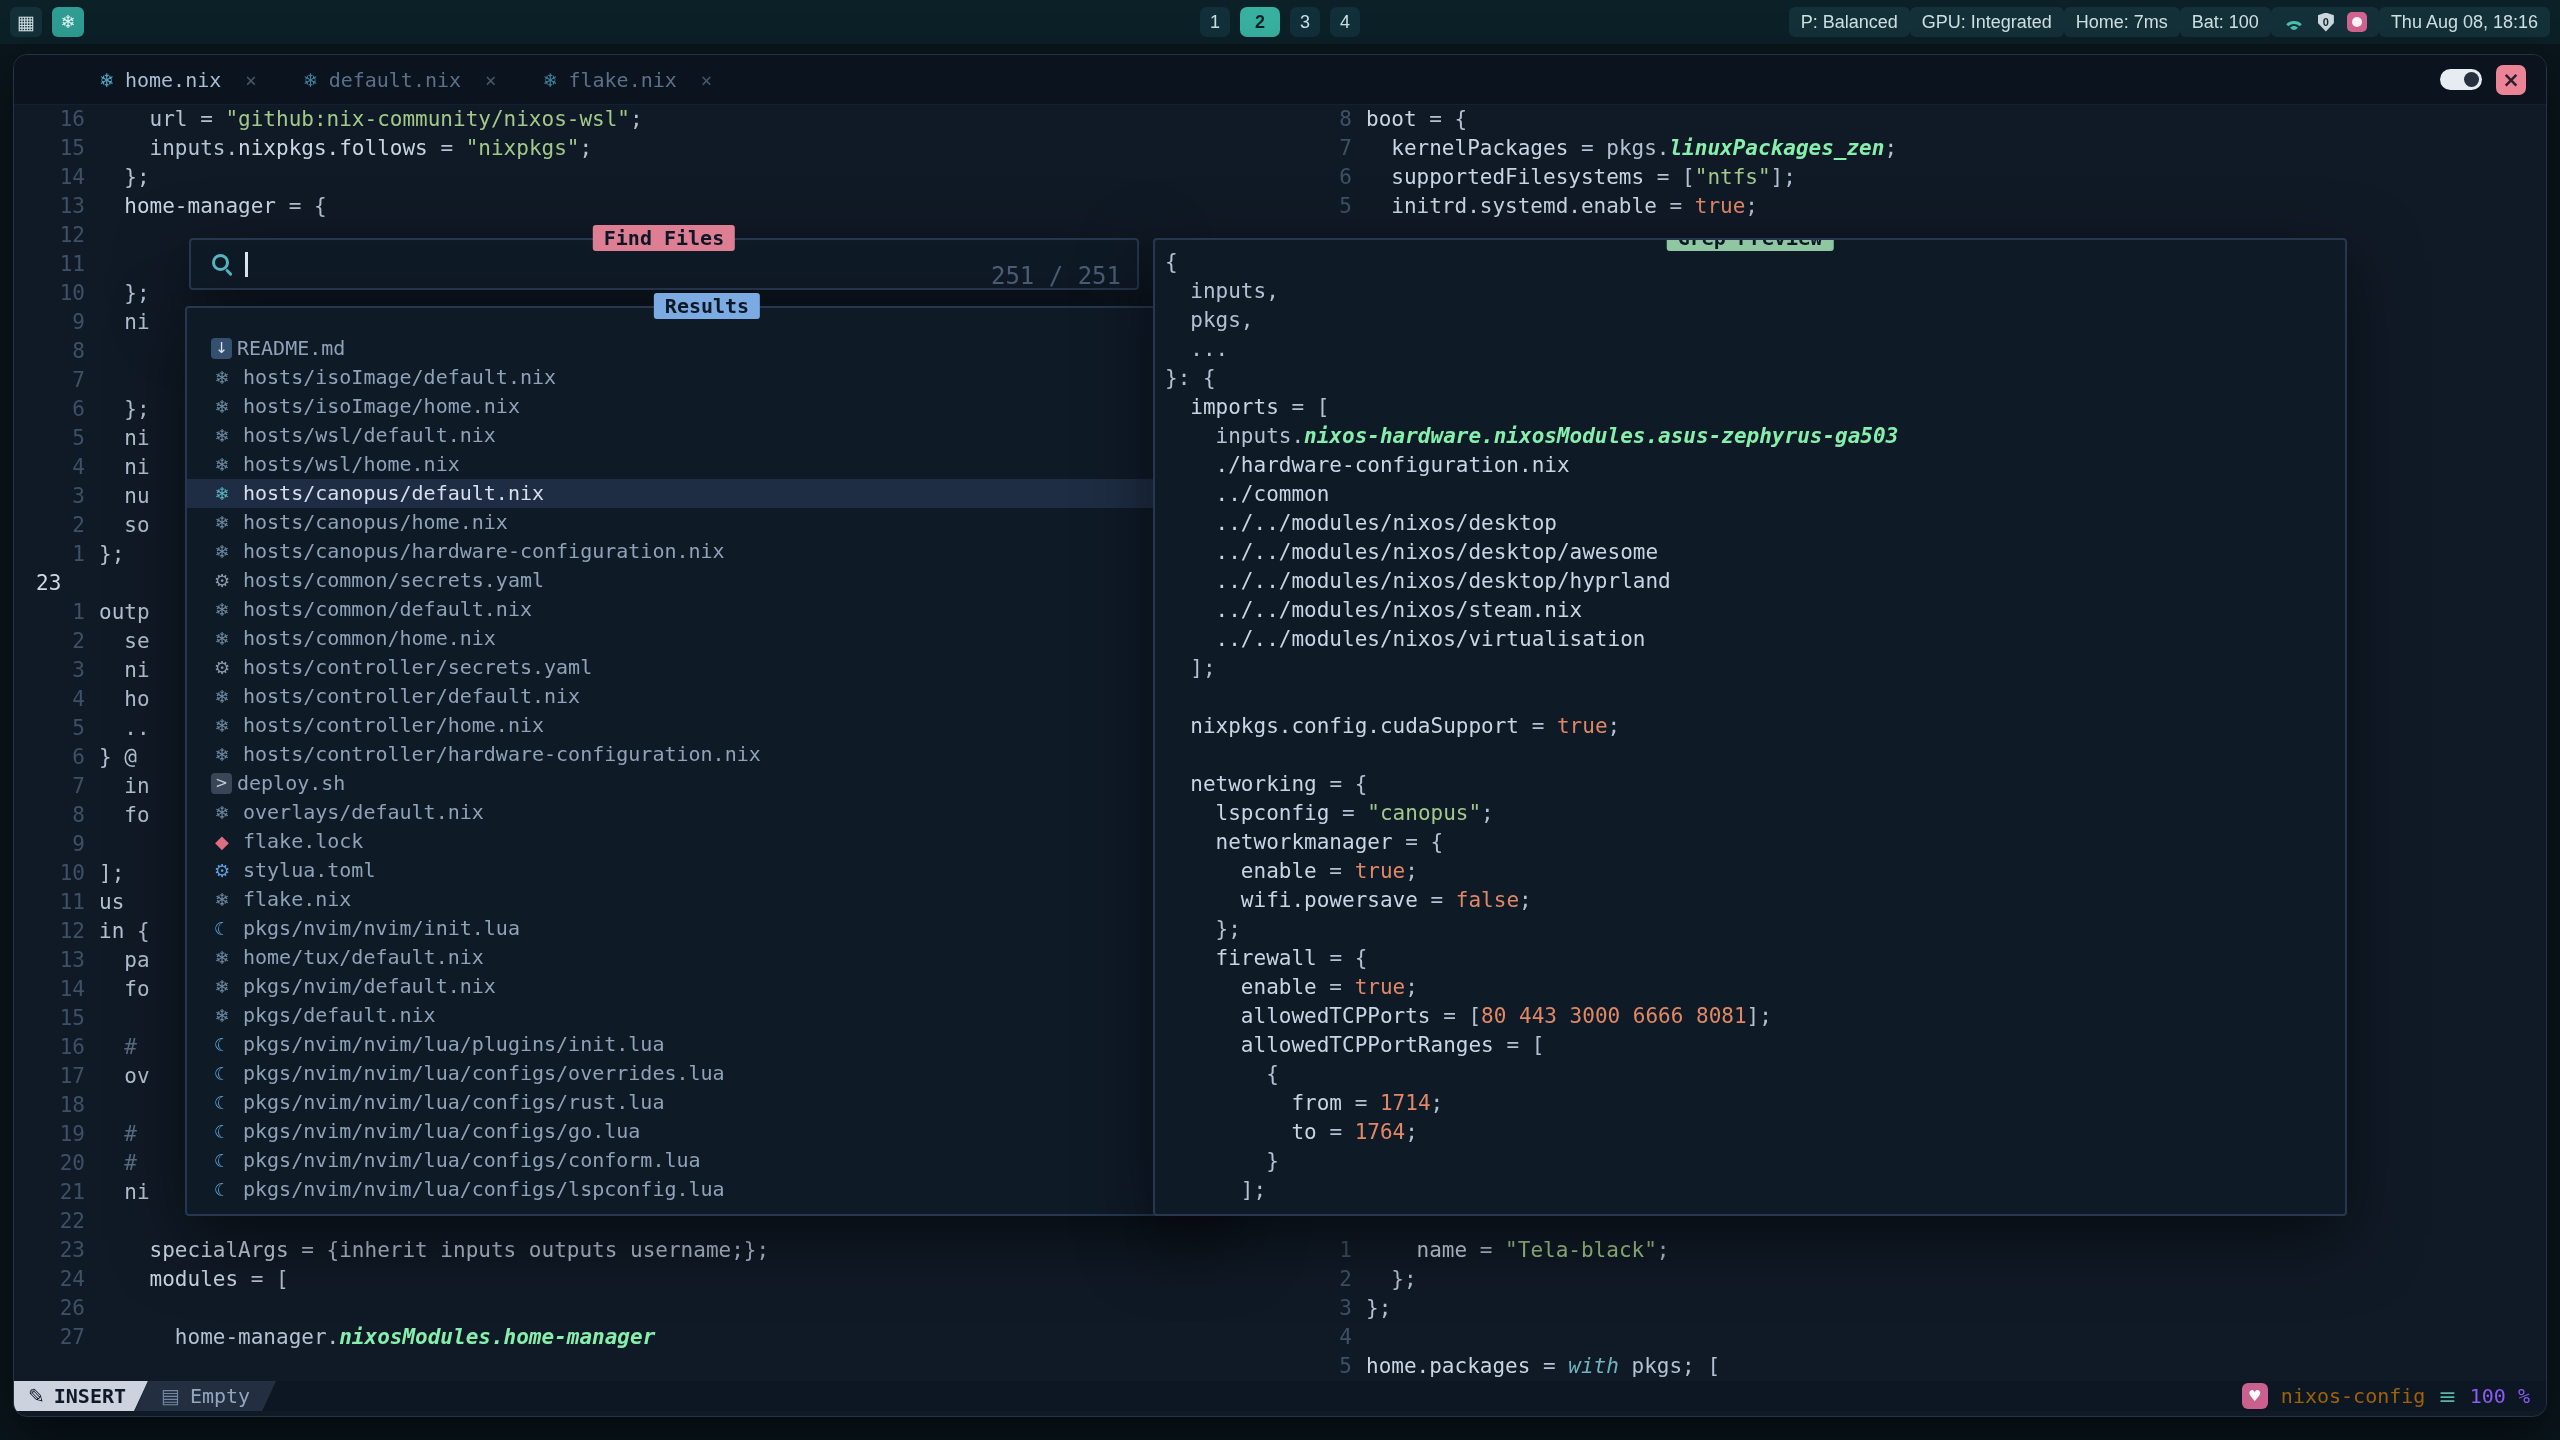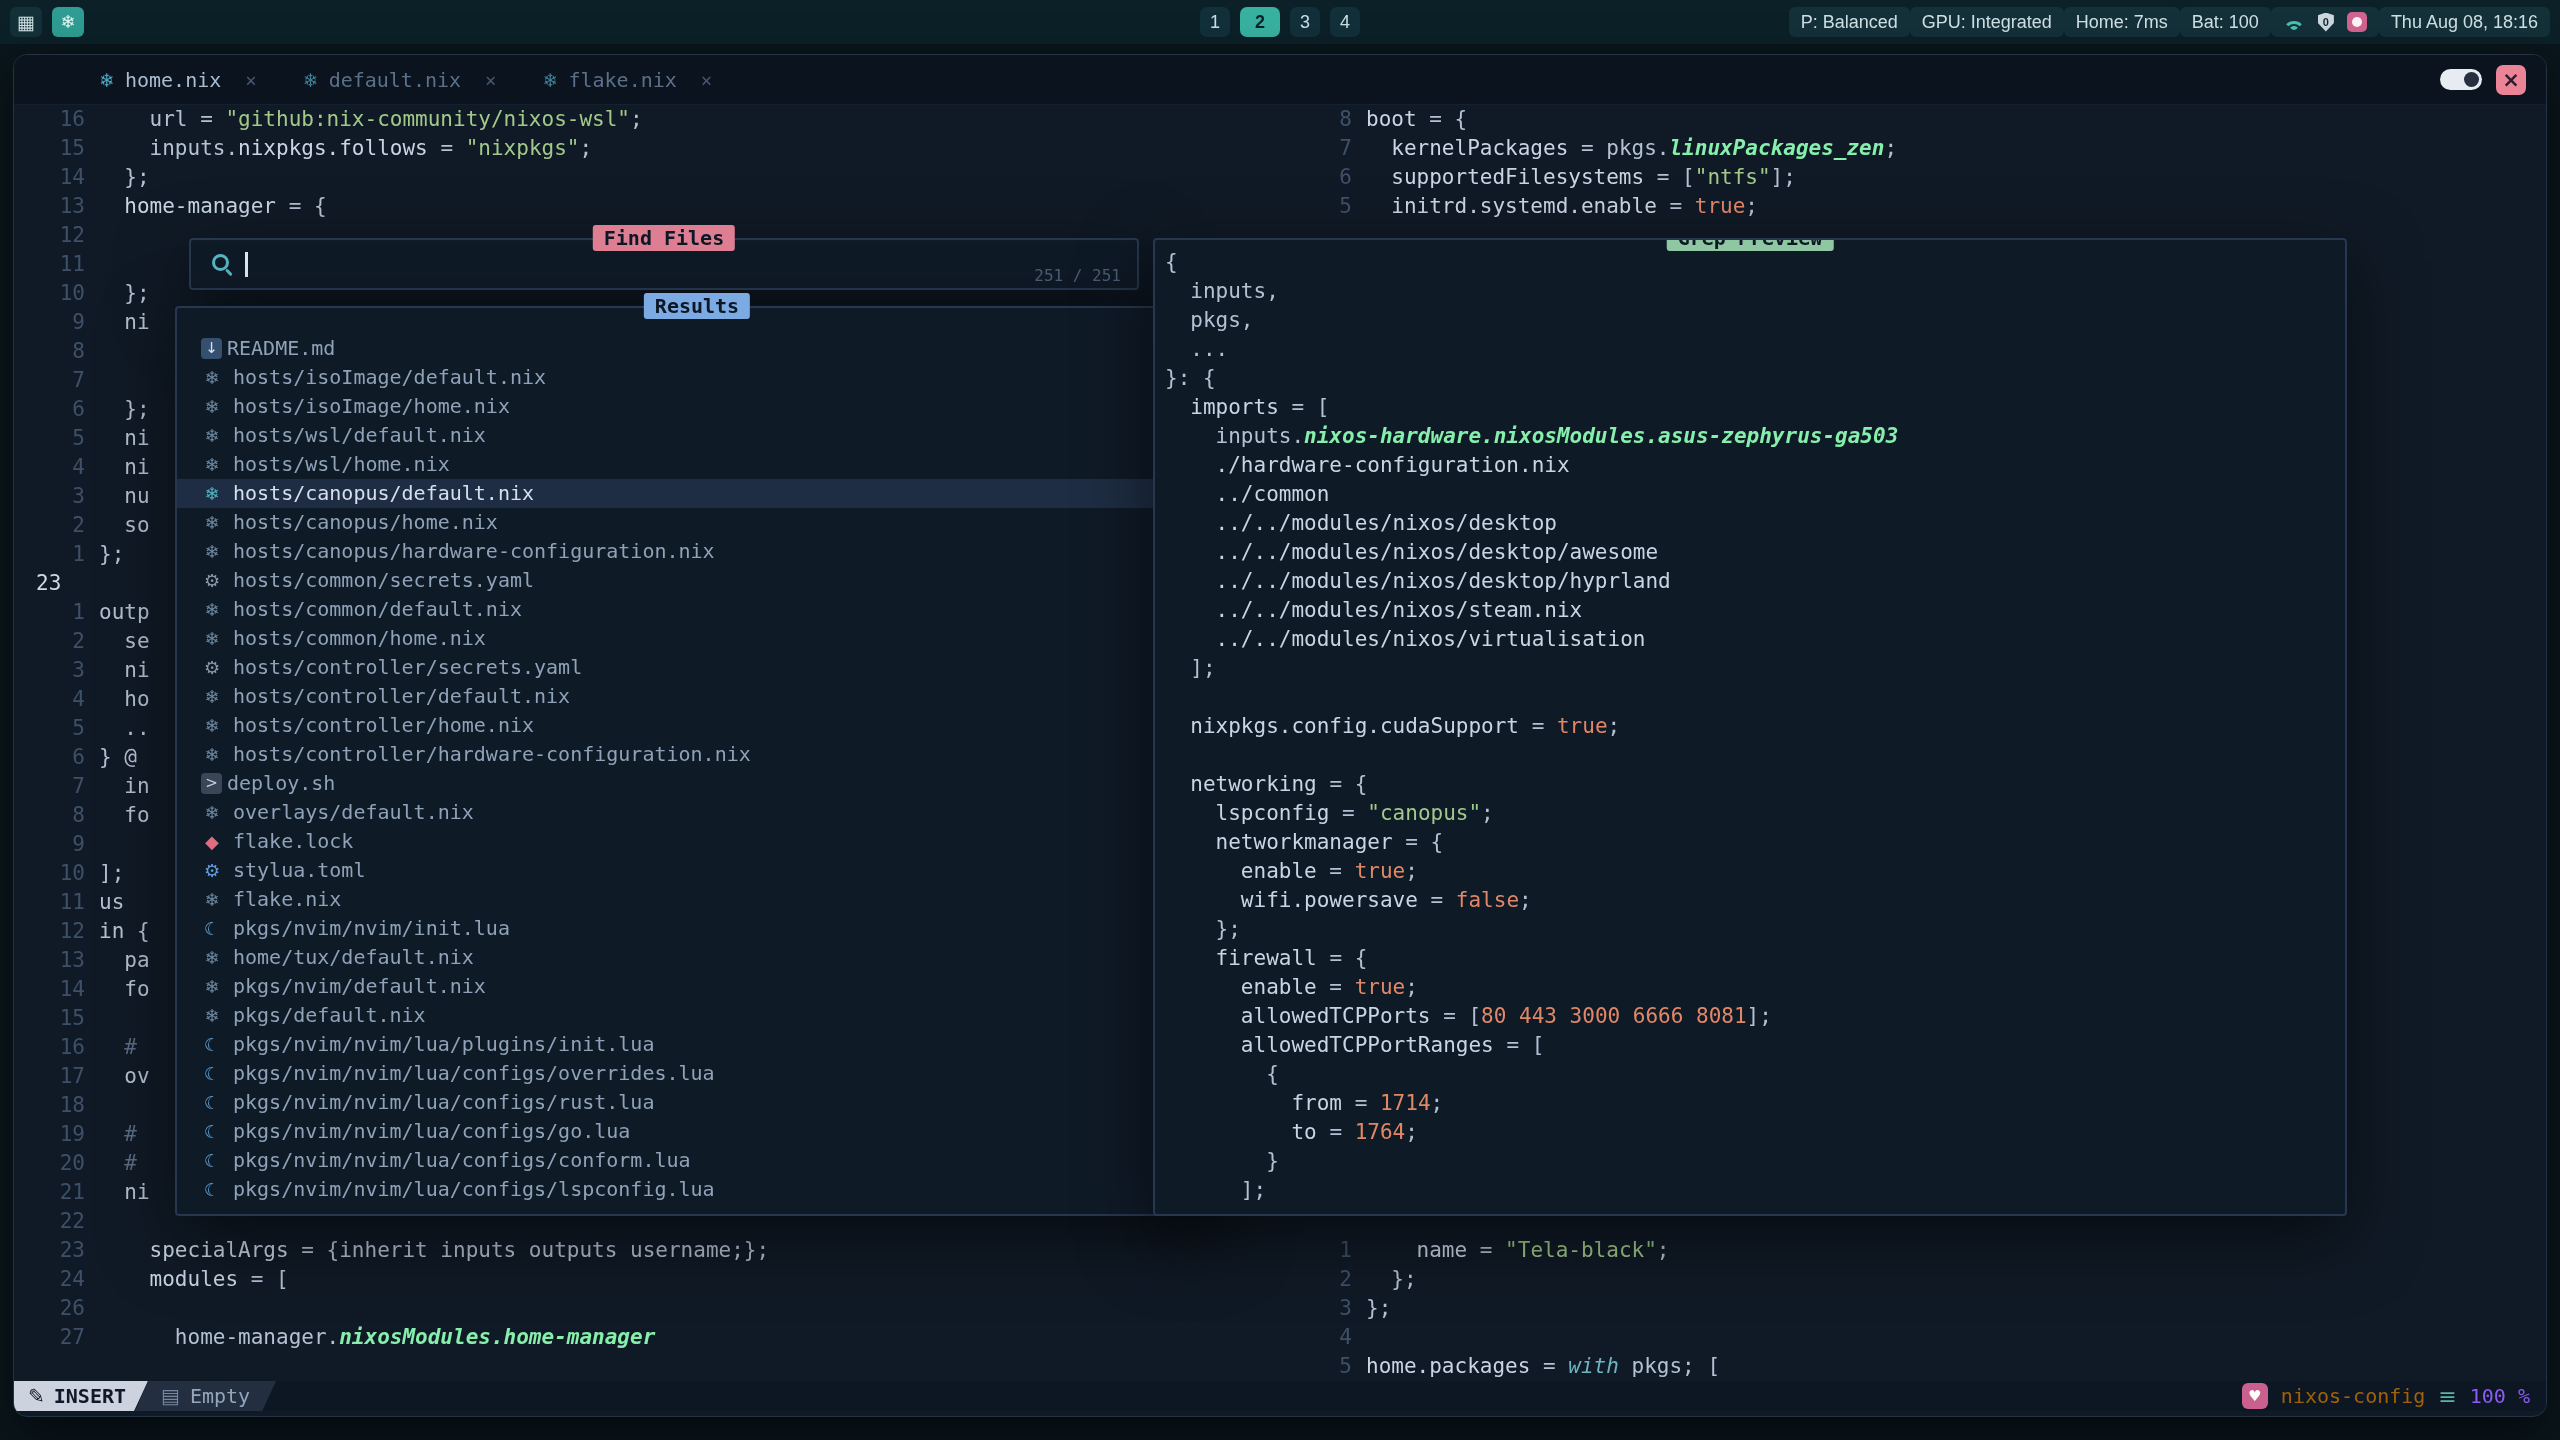--- a/index.html
+++ b/index.html
@@ -56,22 +56,22 @@
   .box-title{position:absolute;top:-15px;left:50%;transform:translateX(-50%);font-size:20px;font-weight:600;padding:1px 11px;border-radius:3px;color:#0d1725;z-index:3;white-space:nowrap;}
   .t-find{background:#dd7e92;}
   .t-results{background:#7cabe3;}
   .t-preview{background:#8fc7a3;}
   #prompt-box{left:175px;top:133px;width:950px;height:52px;display:flex;align-items:center;padding:0 16px;}
   .search-icon{position:relative;width:22px;height:22px;margin:0 12px 0 4px;flex:none;}
   .search-icon::before{content:"";position:absolute;left:1px;top:1px;width:11px;height:11px;border:3px solid #56b6c2;border-radius:50%;}
   .search-icon::after{content:"";position:absolute;left:15px;top:15px;width:8px;height:3px;background:#56b6c2;transform:rotate(45deg);transform-origin:left center;border-radius:2px;}
   .prompt-cursor{width:3px;height:25px;background:#dfe7f0;display:inline-block;animation:blink 1.2s step-end infinite;}
   @keyframes blink{50%{opacity:0;}}
-  .counter{margin-left:auto;color:#4d5f78;font-size:16px;margin-top:23px;}
-  #results-box{left:161px;top:201px;width:1044px;height:910px;}
+  .counter{margin-left:auto;color:#4d5f78;font-size:24px;margin-top:23px;}
+  #results-box{left:171px;top:201px;width:1044px;height:910px;}
   #results-list{padding-top:26px;}
   .result-row{height:29px;line-height:29px;display:flex;align-items:center;padding-left:22px;font-size:20px;color:#8fa2b8;white-space:nowrap;}
   .result-row.selected{background:#1e2d43;color:#d5e0ec;}
   .ficon{display:inline-block;width:26px;text-align:center;margin-right:8px;font-family:"DejaVu Sans",sans-serif;font-size:18px;flex:none;}
   .ic-md,.ic-sh{background:#35506e;border-radius:4px;width:21px;height:21px;line-height:21px;font-size:15px;margin:0 5px 0 0;margin-left:2px;}
   .ic-sh{background:#3a4657;}
   #preview-box{left:1139px;top:133px;width:1194px;height:978px;overflow:hidden;}
   #preview-lines{padding:8px 0 0 10px;}
 
   

